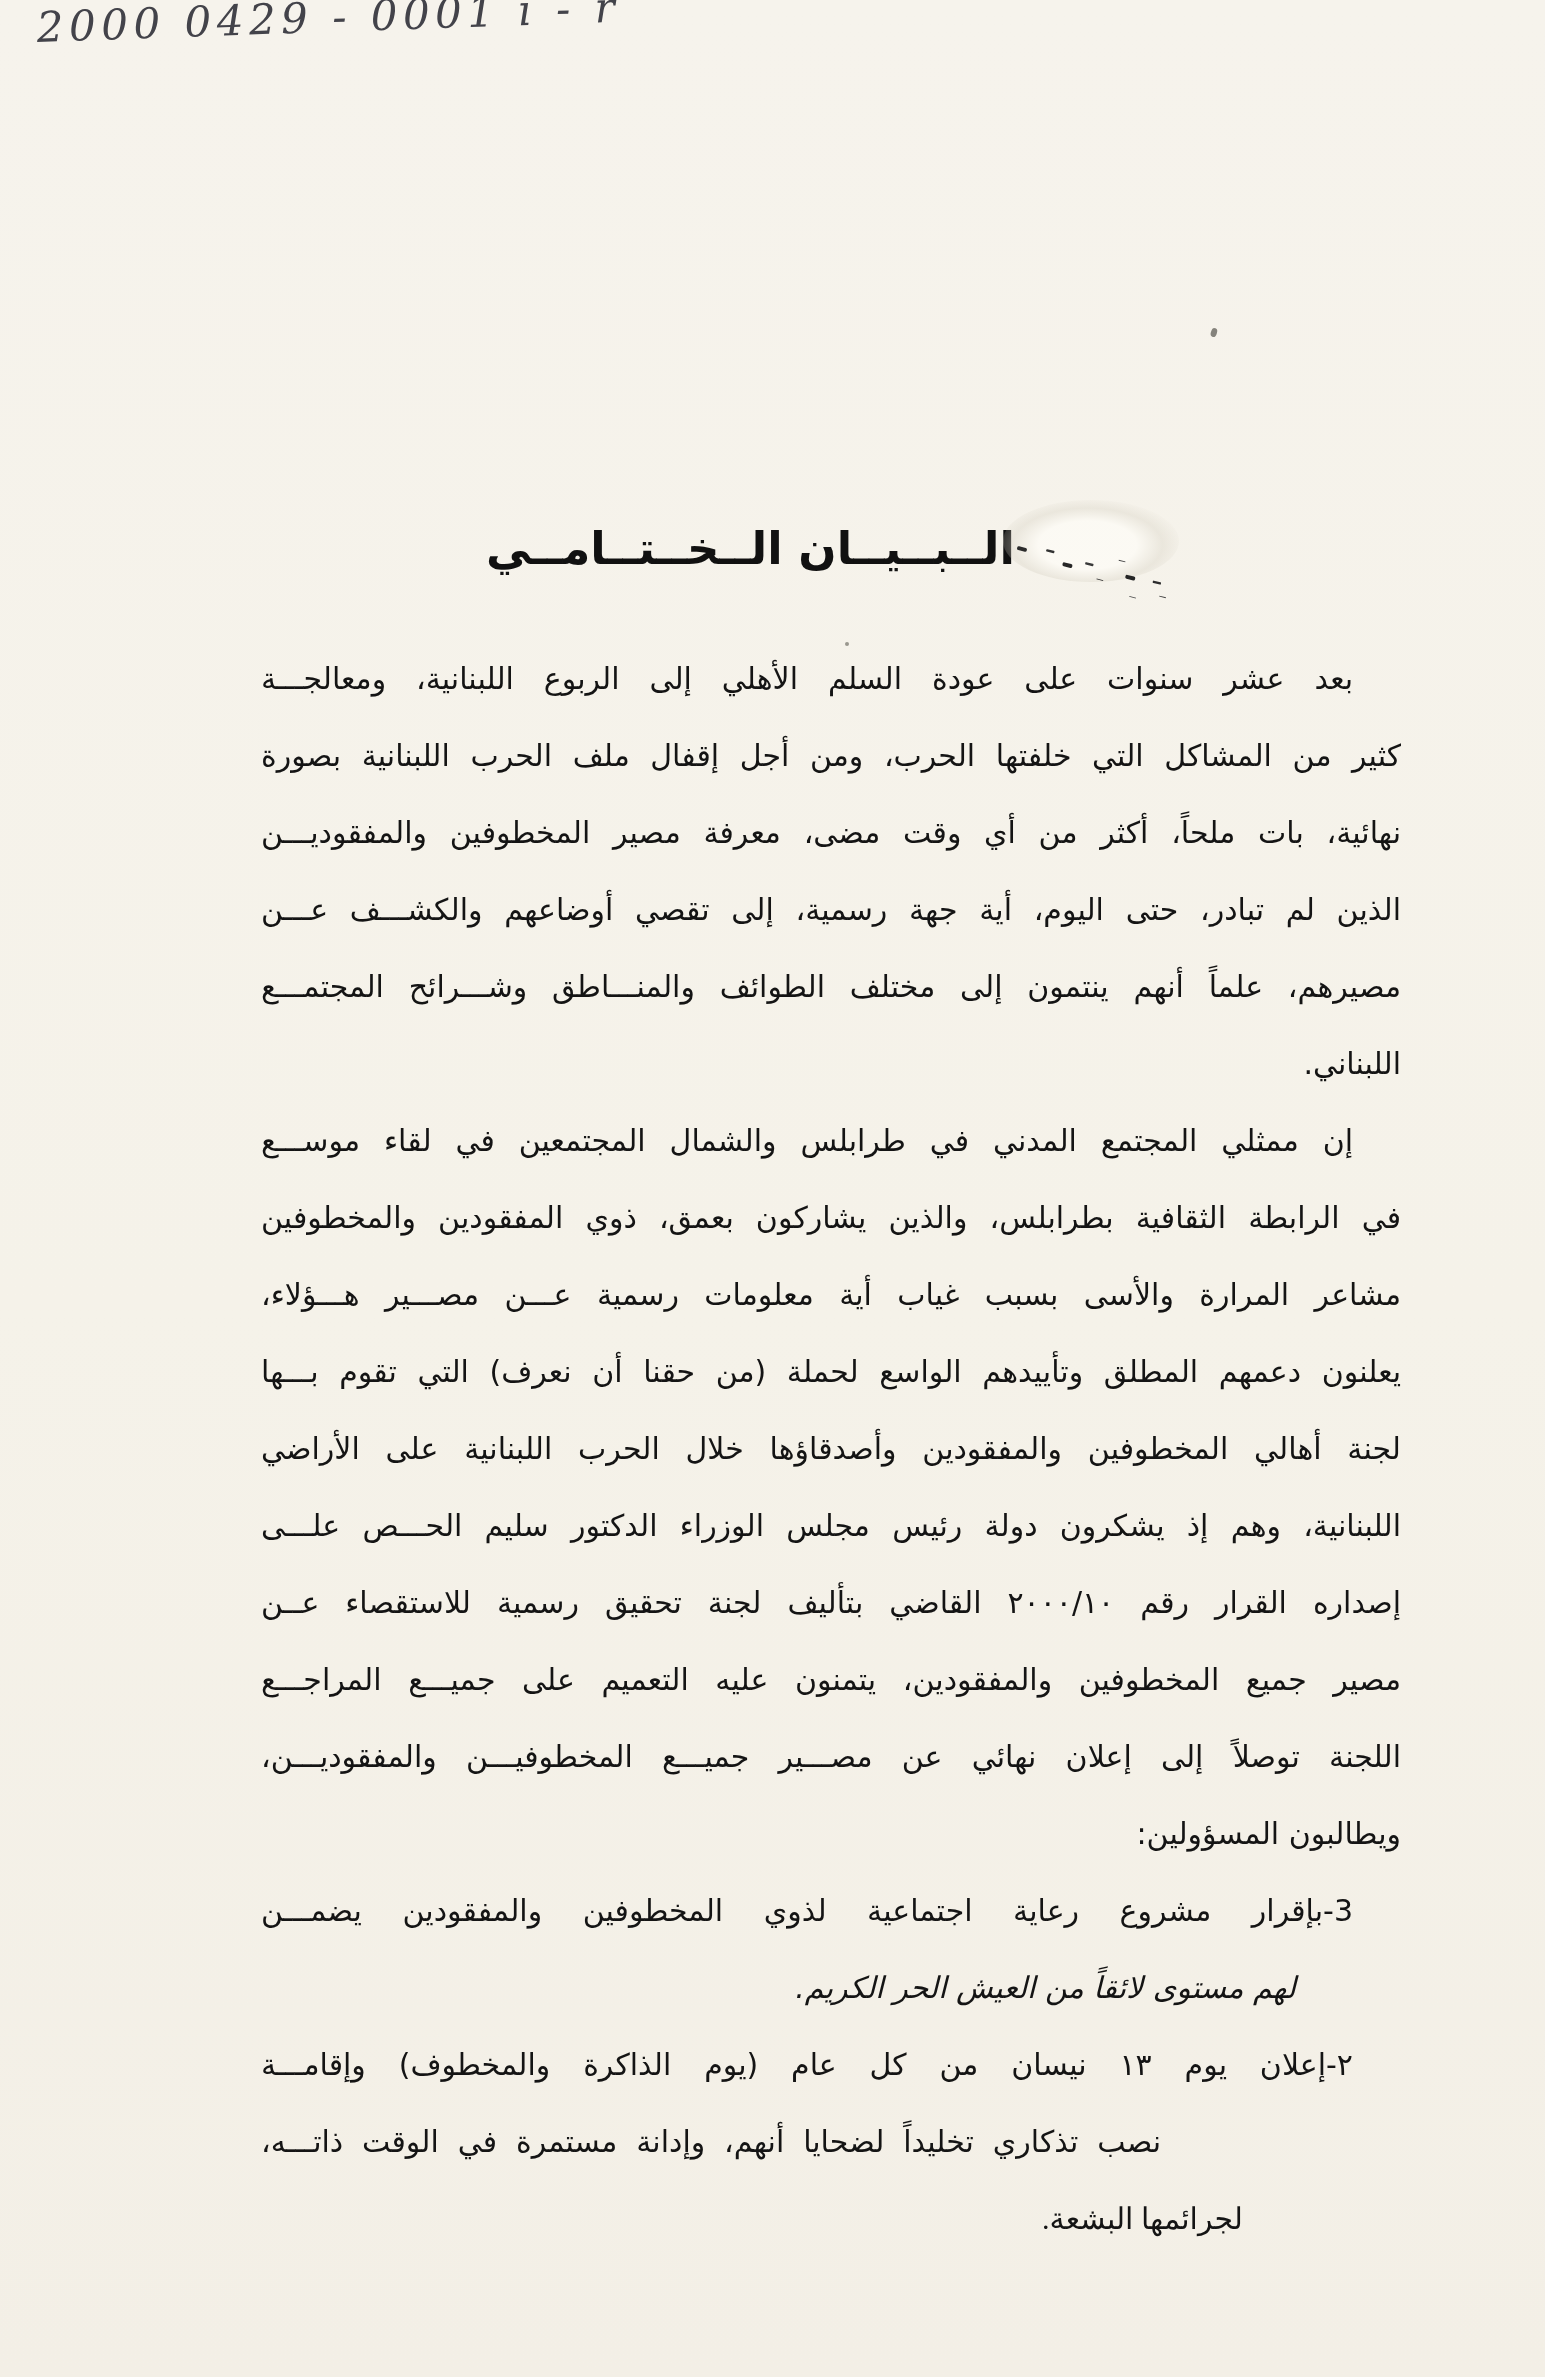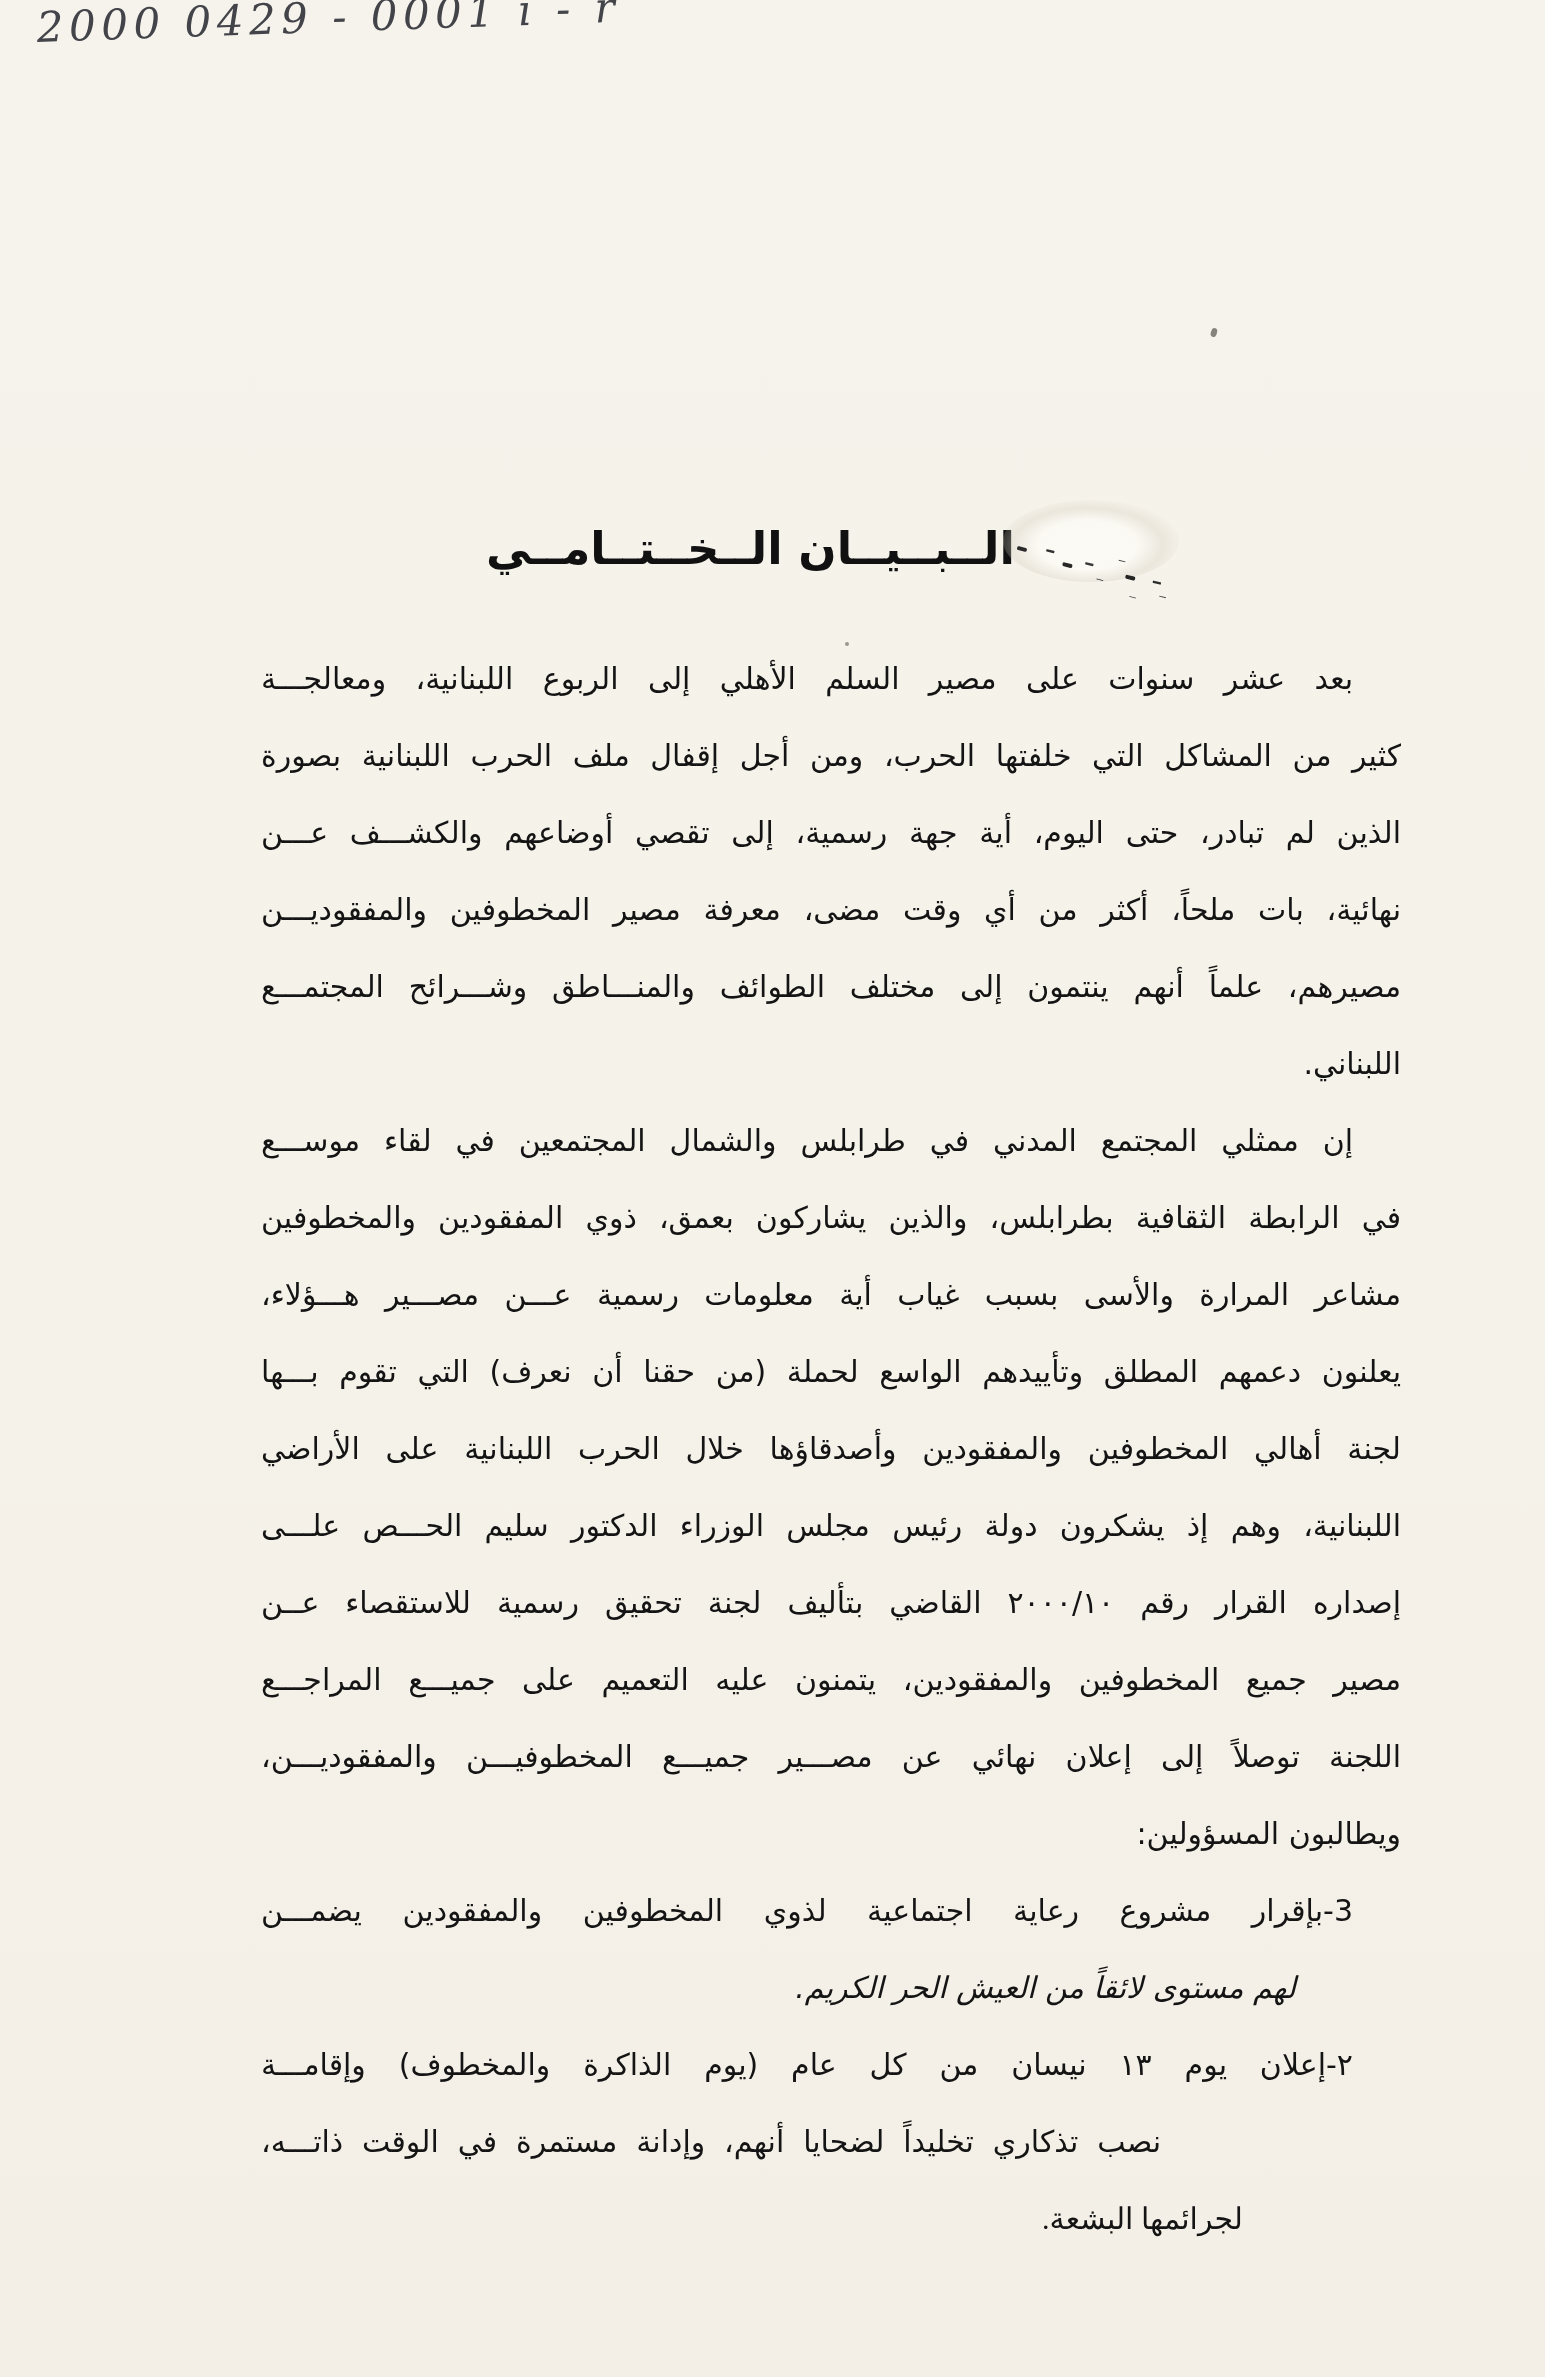--- a/index.html
+++ b/index.html
@@ -117,24 +117,24 @@
 
   <div class="smudge">
     <i class="smudge-specks"></i>
   </div>
 
   <i class="speck speck-a"></i>
   <i class="speck speck-b"></i>
 
   <div class="body-text">
 
-    <div class="line fill ind-a">بعد عشر سنوات على مصير السلم الأهلي إلى الربوع اللبنانية، ومعالجـــة</div>
+    <div class="line fill ind-a">بعد عشر سنوات على عودة السلم الأهلي إلى الربوع اللبنانية، ومعالجـــة</div>
     <div class="line fill">كثير من المشاكل التي خلفتها الحرب، ومن أجل إقفال ملف الحرب اللبنانية بصورة</div>
+    <div class="line fill">نهائية، بات ملحاً، أكثر من أي وقت مضى، معرفة مصير المخطوفين والمفقوديـــن</div>
     <div class="line fill">الذين لم تبادر، حتى اليوم، أية جهة رسمية، إلى تقصي أوضاعهم والكشـــف عـــن</div>
-    <div class="line fill">نهائية، بات ملحاً، أكثر من أي وقت مضى، معرفة مصير المخطوفين والمفقوديـــن</div>
     <div class="line fill">مصيرهم، علماً أنهم ينتمون إلى مختلف الطوائف والمنـــاطق وشـــرائح المجتمـــع</div>
     <div class="line start">اللبناني.</div>
 
     <div class="line fill ind-a">إن ممثلي المجتمع المدني في طرابلس والشمال المجتمعين في لقاء موســـع</div>
     <div class="line fill">في الرابطة الثقافية بطرابلس، والذين يشاركون بعمق، ذوي المفقودين والمخطوفين</div>
     <div class="line fill">مشاعر المرارة والأسى بسبب غياب أية معلومات رسمية عـــن مصـــير هـــؤلاء،</div>
     <div class="line fill">يعلنون دعمهم المطلق وتأييدهم الواسع لحملة (من حقنا أن نعرف) التي تقوم بـــها</div>
     <div class="line fill">لجنة أهالي المخطوفين والمفقودين وأصدقاؤها خلال الحرب اللبنانية على الأراضي</div>
     <div class="line fill">اللبنانية، وهم إذ يشكرون دولة رئيس مجلس الوزراء الدكتور سليم الحـــص علـــى</div>
     <div class="line fill">إصداره القرار رقم ٢٠٠٠/١٠ القاضي بتأليف لجنة تحقيق رسمية للاستقصاء عــن</div>

